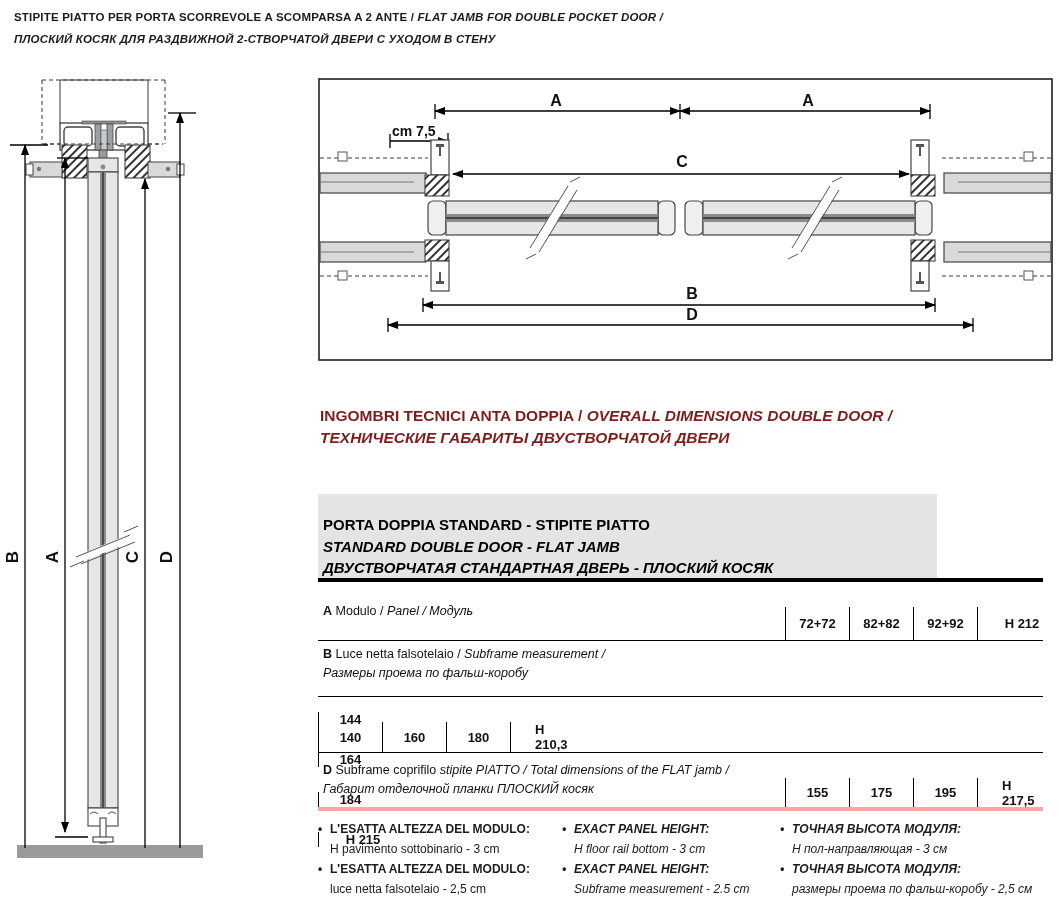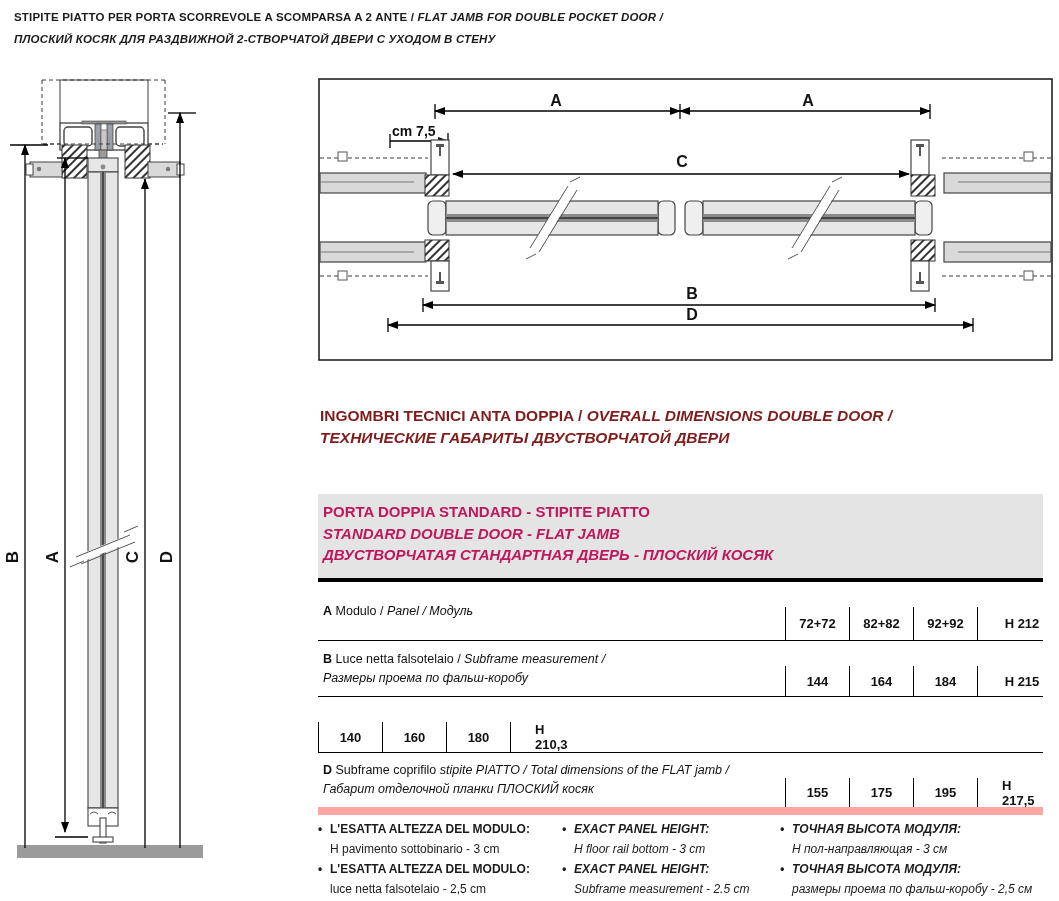--- a/index.html
+++ b/index.html
@@ -6,32 +6,32 @@
   .page{position:relative;width:1059px;height:901px;background:#fff;overflow:hidden;
         font-family:"Liberation Sans", sans-serif;color:#111;}
   .abs{position:absolute;}
   .b{font-weight:bold;}
   .i{font-style:italic;}
   
   .doc-title{left:14px;top:6px;font-size:11.5px;font-weight:bold;line-height:22px;letter-spacing:.2px;color:#1b1b1b;}
   
   .heading{left:320px;top:405px;font-size:15.5px;font-weight:bold;line-height:22px;color:#7f1d1d;}
   
-  .tbl-head{left:318px;top:494px;width:725px;height:84px;background:#e4e4e4;
-            font-size:15px;font-weight:bold;line-height:21.5px;padding:7px 0 0 5px;box-sizing:border-box;color:#be185d;}
-  
-  .tbl{left:318px;top:578px;width:725px;border-top:4px solid #000;border-bottom:8px solid #fca5a5;}
+  .tbl-head{left:318px;top:494px;width:619px;height:84px;background:#e4e4e4;
+            font-size:15px;font-weight:bold;line-height:21.5px;padding:20px 0 0 5px;box-sizing:border-box;color:#000000;}
+  
+  .tbl{left:318px;top:578px;width:725px;border-top:4px solid #000;border-bottom:4px solid #fca5a5;}
   .trow{display:flex;border-top:1px solid #000;}
   .trow:first-child{border-top:none;}
   .tlabel{width:467px;box-sizing:border-box;padding:4px 6px 4px 5px;font-size:12.5px;line-height:19px;
           display:flex;flex-direction:column;justify-content:center;}
   .tval{width:64px;box-sizing:border-box;border-left:1px solid #000;display:flex;align-items:center;justify-content:center;
         font-size:13px;font-weight:bold;margin-top:25px;}
   .tval.last{width:65px;padding-left:24px;}
-  .r-a{height:58px;} .r-b{height:55px;} .r-c{height:55px;} .r-d{height:54px;}
+  .r-a{height:58px;} .r-b{height:55px;flex-direction:column;} .r-c{height:55px;} .r-d{height:54px;}
   
   .notes{top:820px;font-size:12px;line-height:19.5px;color:#1b1b1b;}
   .note-item{position:relative;padding-left:12px;margin-bottom:1px;}
   .note-item .bullet{position:absolute;left:0;top:0;}
   .n-it{left:318px;width:240px;}
   .n-en{left:562px;width:218px;font-style:italic;}
   .n-ru{left:780px;width:275px;font-style:italic;}
   
   svg text{font-family:"Liberation Sans", sans-serif;font-weight:bold;fill:#111;}
   .dim{stroke:#000;stroke-width:1.3;}

